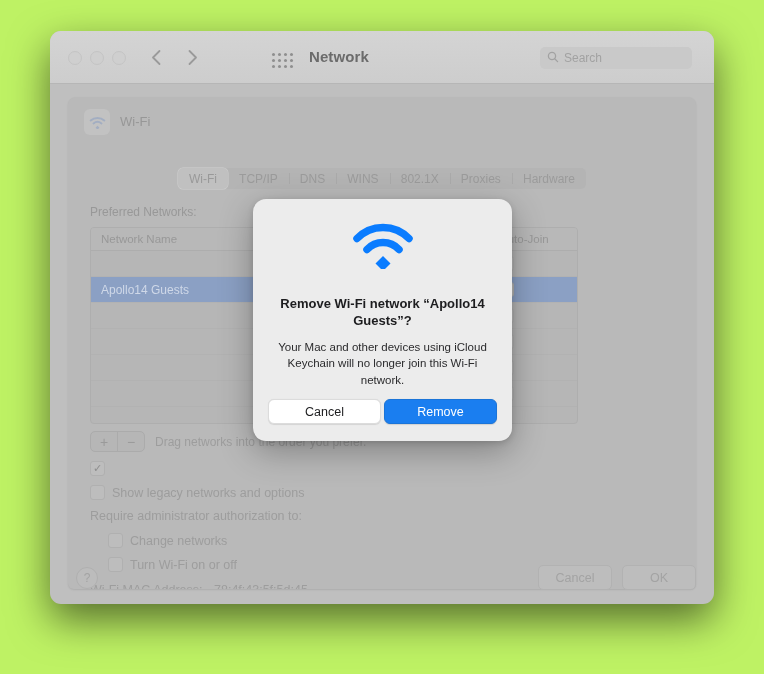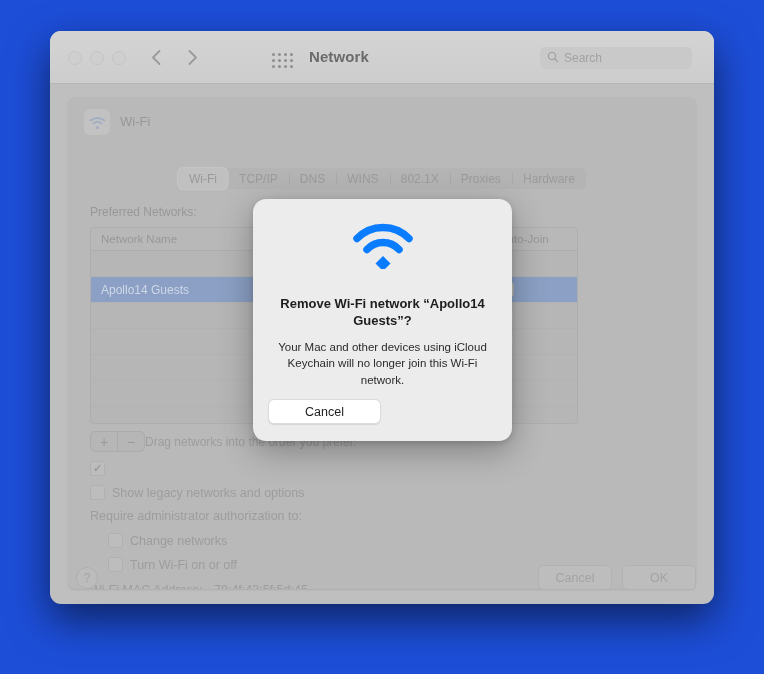--- a/index.html
+++ b/index.html
@@ -12,21 +12,21 @@
     height: 674px;
     font-family: "Liberation Sans", sans-serif;
     -webkit-font-smoothing: antialiased;
     overflow: hidden;
   }
 
   #screen {
     position: relative;
     width: 764px;
     height: 674px;
-    background: #1d4ed8;
+    background: #bef264;
     overflow: hidden;
   }
 
   
   #prefs-window {
     position: absolute;
     left: 50px;
     top: 31px;
     width: 664px;
     height: 573px;
@@ -293,20 +293,21 @@
     height: 19px;
     display: flex;
     align-items: center;
     justify-content: center;
     font-size: 14px;
     color: #9a9a9a;
     line-height: 1;
   }
   .pm-btn + .pm-btn { border-left: 1px solid #ababab; }
   #drag-hint {
+    margin-left: 10px;
     font-size: 12px;
     color: #9d9d9d;
     white-space: nowrap;
   }
 
   .opt-row {
     position: absolute;
     display: flex;
     align-items: center;
     gap: 7px;
@@ -637,15 +638,16 @@
     <div id="alert-icon">
       <svg width="62" height="46" viewBox="0 0 62 46">
         <path d="M5 15.5 A36 36 0 0 1 57 15.5" fill="none" stroke="#0a7cff" stroke-width="7.5" stroke-linecap="round"></path>
         <path d="M15 26.5 A22 22 0 0 1 47 26.5" fill="none" stroke="#0a7cff" stroke-width="7.5" stroke-linecap="round"></path>
         <path d="M31 33 l7.5 7.5 -7.5 7.5 -7.5 -7.5 z" fill="#0a7cff"></path>
       </svg>
     </div>
     <div id="alert-title">Remove Wi-Fi network “Apollo14 Guests”?</div>
     <div id="alert-message">Your Mac and other devices using iCloud Keychain will no longer join this Wi-Fi network.</div>
     <div class="alert-btn" id="alert-cancel">Cancel</div>
+    <div class="alert-btn" id="alert-remove">Remove</div>
   </div>
 
 </div>
 
 </body></html>

